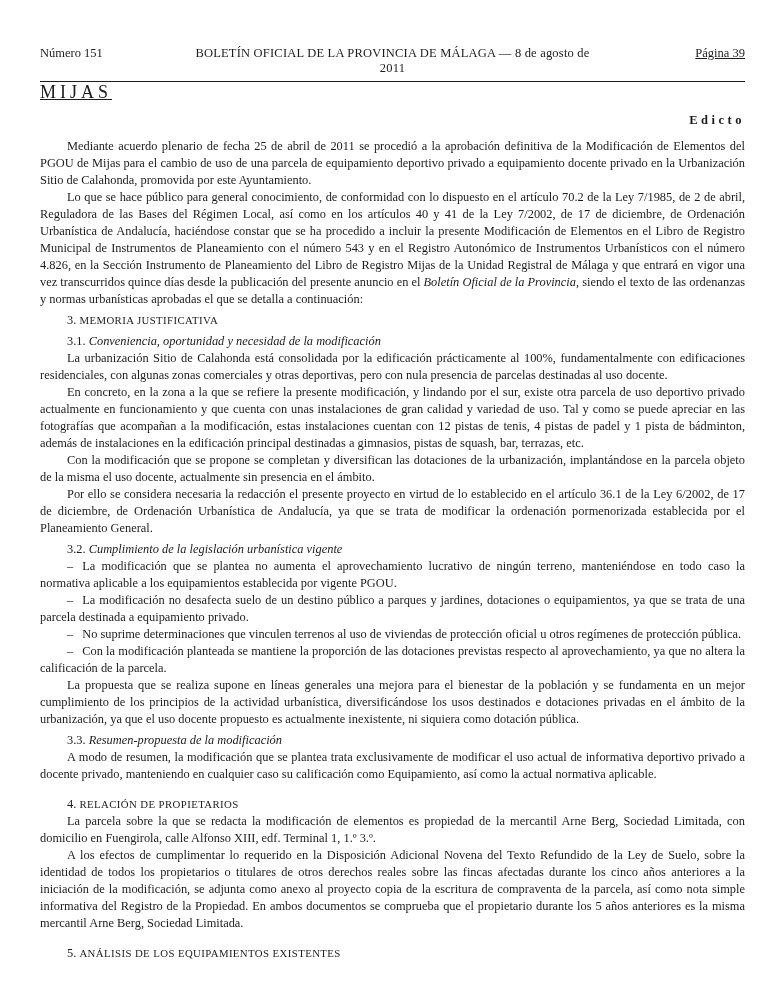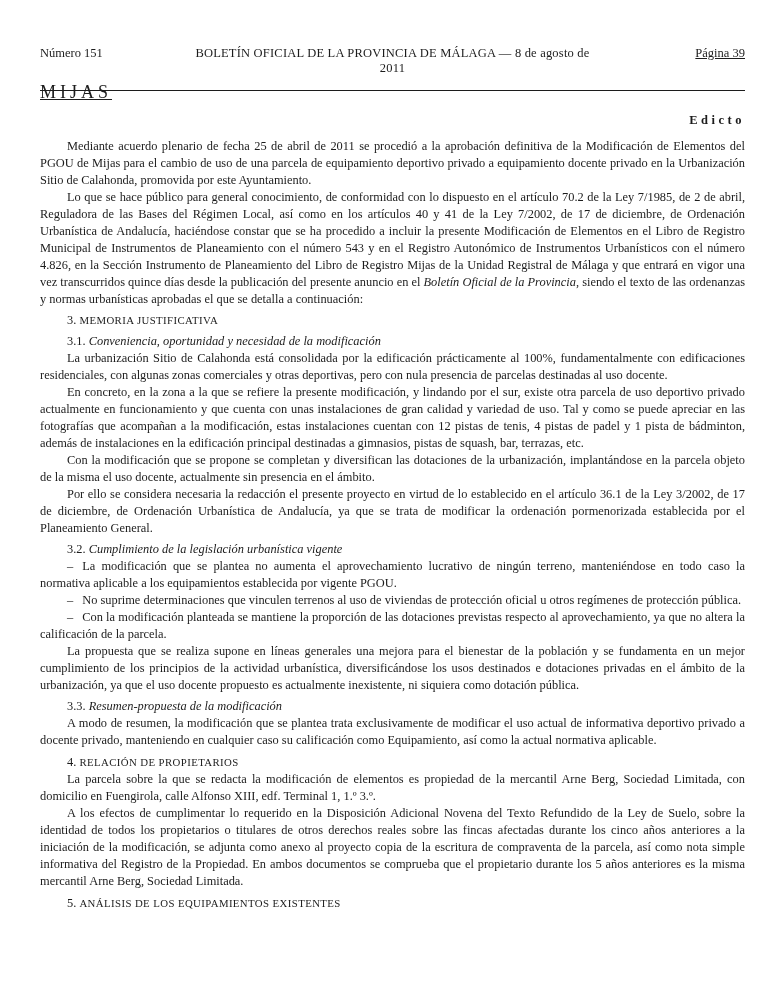--- a/index.html
+++ b/index.html
@@ -11,21 +11,21 @@
     color:#1c1c1c;
     overflow:hidden;
     box-sizing:border-box;
   }
   
   .masthead {
     position:absolute; top:46px; left:40px; right:23px;
     display:flex; align-items:baseline;
     font-size:12.5px;
     border-bottom:1.5px solid #1c1c1c;
-    padding-bottom:14px;
+    padding-bottom:5px;
   }
   .masthead .left  { width:150px; text-align:left; }
   .masthead .center{ flex:1; text-align:center; letter-spacing:0.2px; }
   .masthead .right { width:150px; text-align:right;text-decoration:underline; }
 
   
   .municipality {
     position:absolute; top:82px; left:40px;
     font-size:18px; letter-spacing:4px;text-decoration:underline;
   }
@@ -40,21 +40,21 @@
     position:absolute; top:138px; left:40px; right:23px;
     font-size:12.4px; line-height:17px;
     text-align:justify;
   }
   p.bp {
     margin:0; text-indent:27px;
   }
   p.heading {
     margin:4px 0 0 0; text-indent:27px; text-align:left;
   }
-  p.heading.big-gap { margin-top:5px; }
+  p.heading.big-gap { margin-top:13px; }
   .h-num { font-size:12.4px; }
   .h-caps { font-size:10.8px; letter-spacing:0.4px; }
   .h-italic { font-style:italic; }
   .it { font-style:italic; }
   sup.sq { font-size:8px; line-height:0; vertical-align:super; }
   .dash-m { padding-right:9px; }
 </style>
 </head>
 <body>
 
@@ -80,26 +80,27 @@
 
     <p class="heading"><span class="h-num">3.1.</span> <span class="h-italic">Conveniencia, oportunidad y necesidad de la modificación</span></p>
 
     <p class="bp">La urbanización Sitio de Calahonda está consolidada por la edificación prácticamente al 100%, fundamentalmente con edificaciones residenciales, con algunas zonas comerciales y otras deportivas, pero con nula presencia de parcelas destinadas al uso docente.</p>
 
     <p class="bp">En concreto, en la zona a la que se refiere la presente modificación, y lindando por el sur, existe otra parcela de uso deportivo privado actualmente en funcionamiento y que cuenta con unas instalaciones de gran calidad y variedad de uso. Tal y como se puede apreciar en las fotografías que acompañan a la modificación, estas instalaciones cuentan con 12 pistas de tenis, 4 pistas de padel y 1 pista de bádminton, además de instalaciones en la edificación principal destinadas a gimnasios, pistas de squash, bar, terrazas, etc.</p>
 
 
     <p class="bp">Con la modificación que se propone se completan y diversifican las dotaciones de la urbanización, implantándose en la parcela objeto de la misma el uso docente, actualmente sin presencia en el ámbito.</p>
 
-    <p class="bp">Por ello se considera necesaria la redacción el presente proyecto en virtud de lo establecido en el artículo 36.1 de la Ley 3/2002, de 17 de diciembre, de Ordenación Urbanística de Andalucía, ya que se trata de modificar la ordenación pormenorizada establecida por el Planeamiento General.</p>
+    <p class="bp">Por ello se considera necesaria la redacción el presente proyecto en virtud de lo establecido en el artículo 36.1 de la Ley 6/2002, de 17 de diciembre, de Ordenación Urbanística de Andalucía, ya que se trata de modificar la ordenación pormenorizada establecida por el Planeamiento General.</p>
 
     <p class="heading"><span class="h-num">3.2.</span> <span class="h-italic">Cumplimiento de la legislación urbanística vigente</span></p>
 
     <p class="bp"><span class="dash-m">–</span><span>La modificación que se plantea no aumenta el aprovechamiento lucrativo de ningún terreno, manteniéndose en todo caso la normativa aplicable a los equipamientos establecida por vigente PGOU.</span></p>
 
+    <p class="bp"><span class="dash-m">–</span><span>La modificación no desafecta suelo de un destino público a parques y jardines, dotaciones o equipamientos, ya que se trata de una parcela destinada a equipamiento privado.</span></p>
 
     <p class="bp"><span class="dash-m">–</span><span>No suprime determinaciones que vinculen terrenos al uso de viviendas de protección oficial u otros regímenes de protección pública.</span></p>
 
     <p class="bp"><span class="dash-m">–</span><span>Con la modificación planteada se mantiene la proporción de las dotaciones previstas respecto al aprovechamiento, ya que no altera la calificación de la parcela.</span></p>
 
     <p class="bp">La propuesta que se realiza supone en líneas generales una mejora para el bienestar de la población y se fundamenta en un mejor cumplimiento de los principios de la actividad urbanística, diversificándose los usos destinados e dotaciones privadas en el ámbito de la urbanización, ya que el uso docente propuesto es actualmente inexistente, ni siquiera como dotación pública.</p>
 
     <p class="heading"><span class="h-num">3.3.</span> <span class="h-italic">Resumen-propuesta de la modificación</span></p>
 
     <p class="bp">A modo de resumen, la modificación que se plantea trata exclusivamente de modificar el uso actual de informativa deportivo privado a docente privado, manteniendo en cualquier caso su calificación como Equipamiento, así como la actual normativa aplicable.</p>

